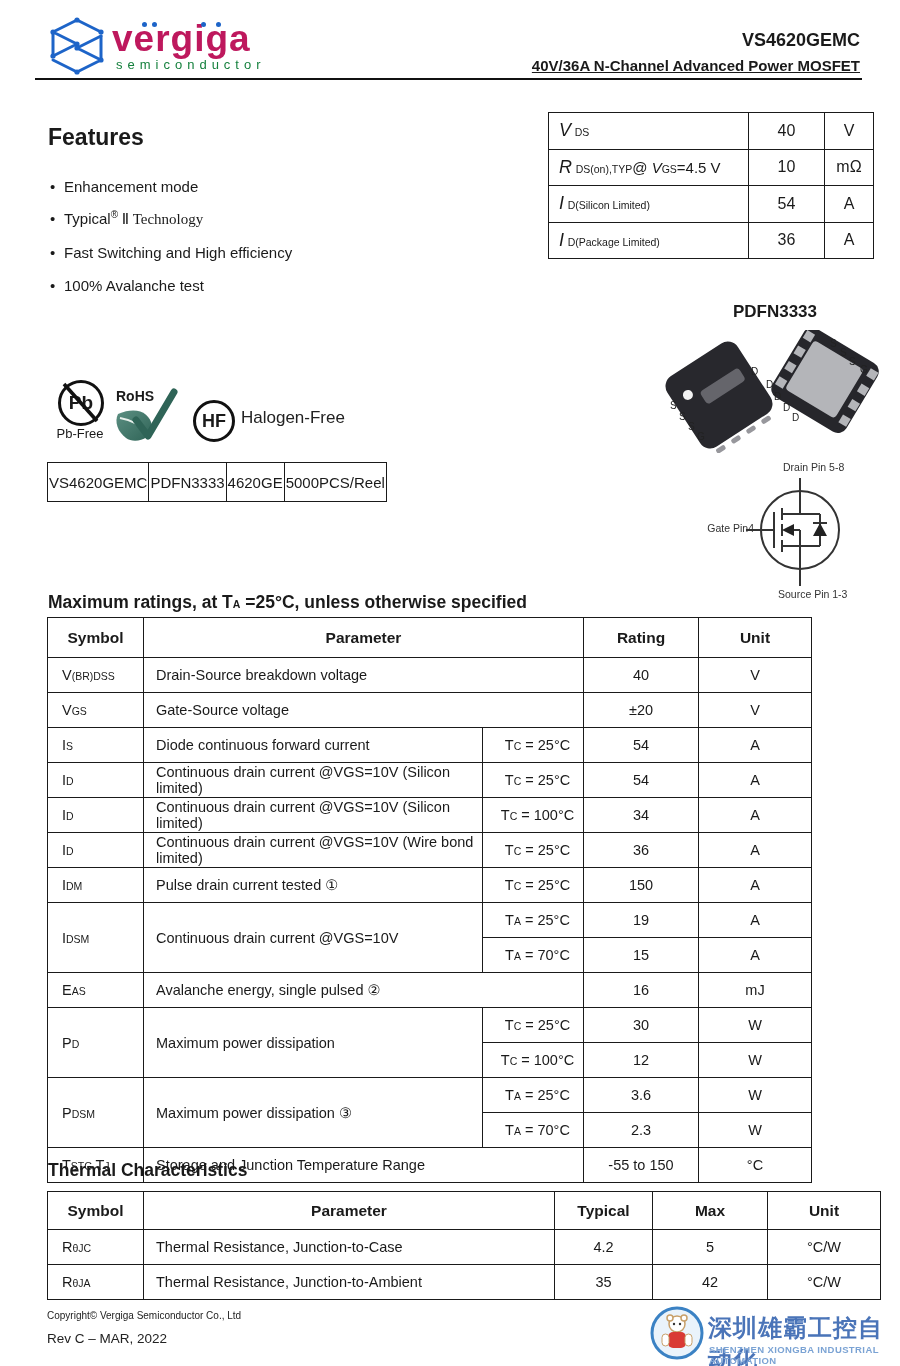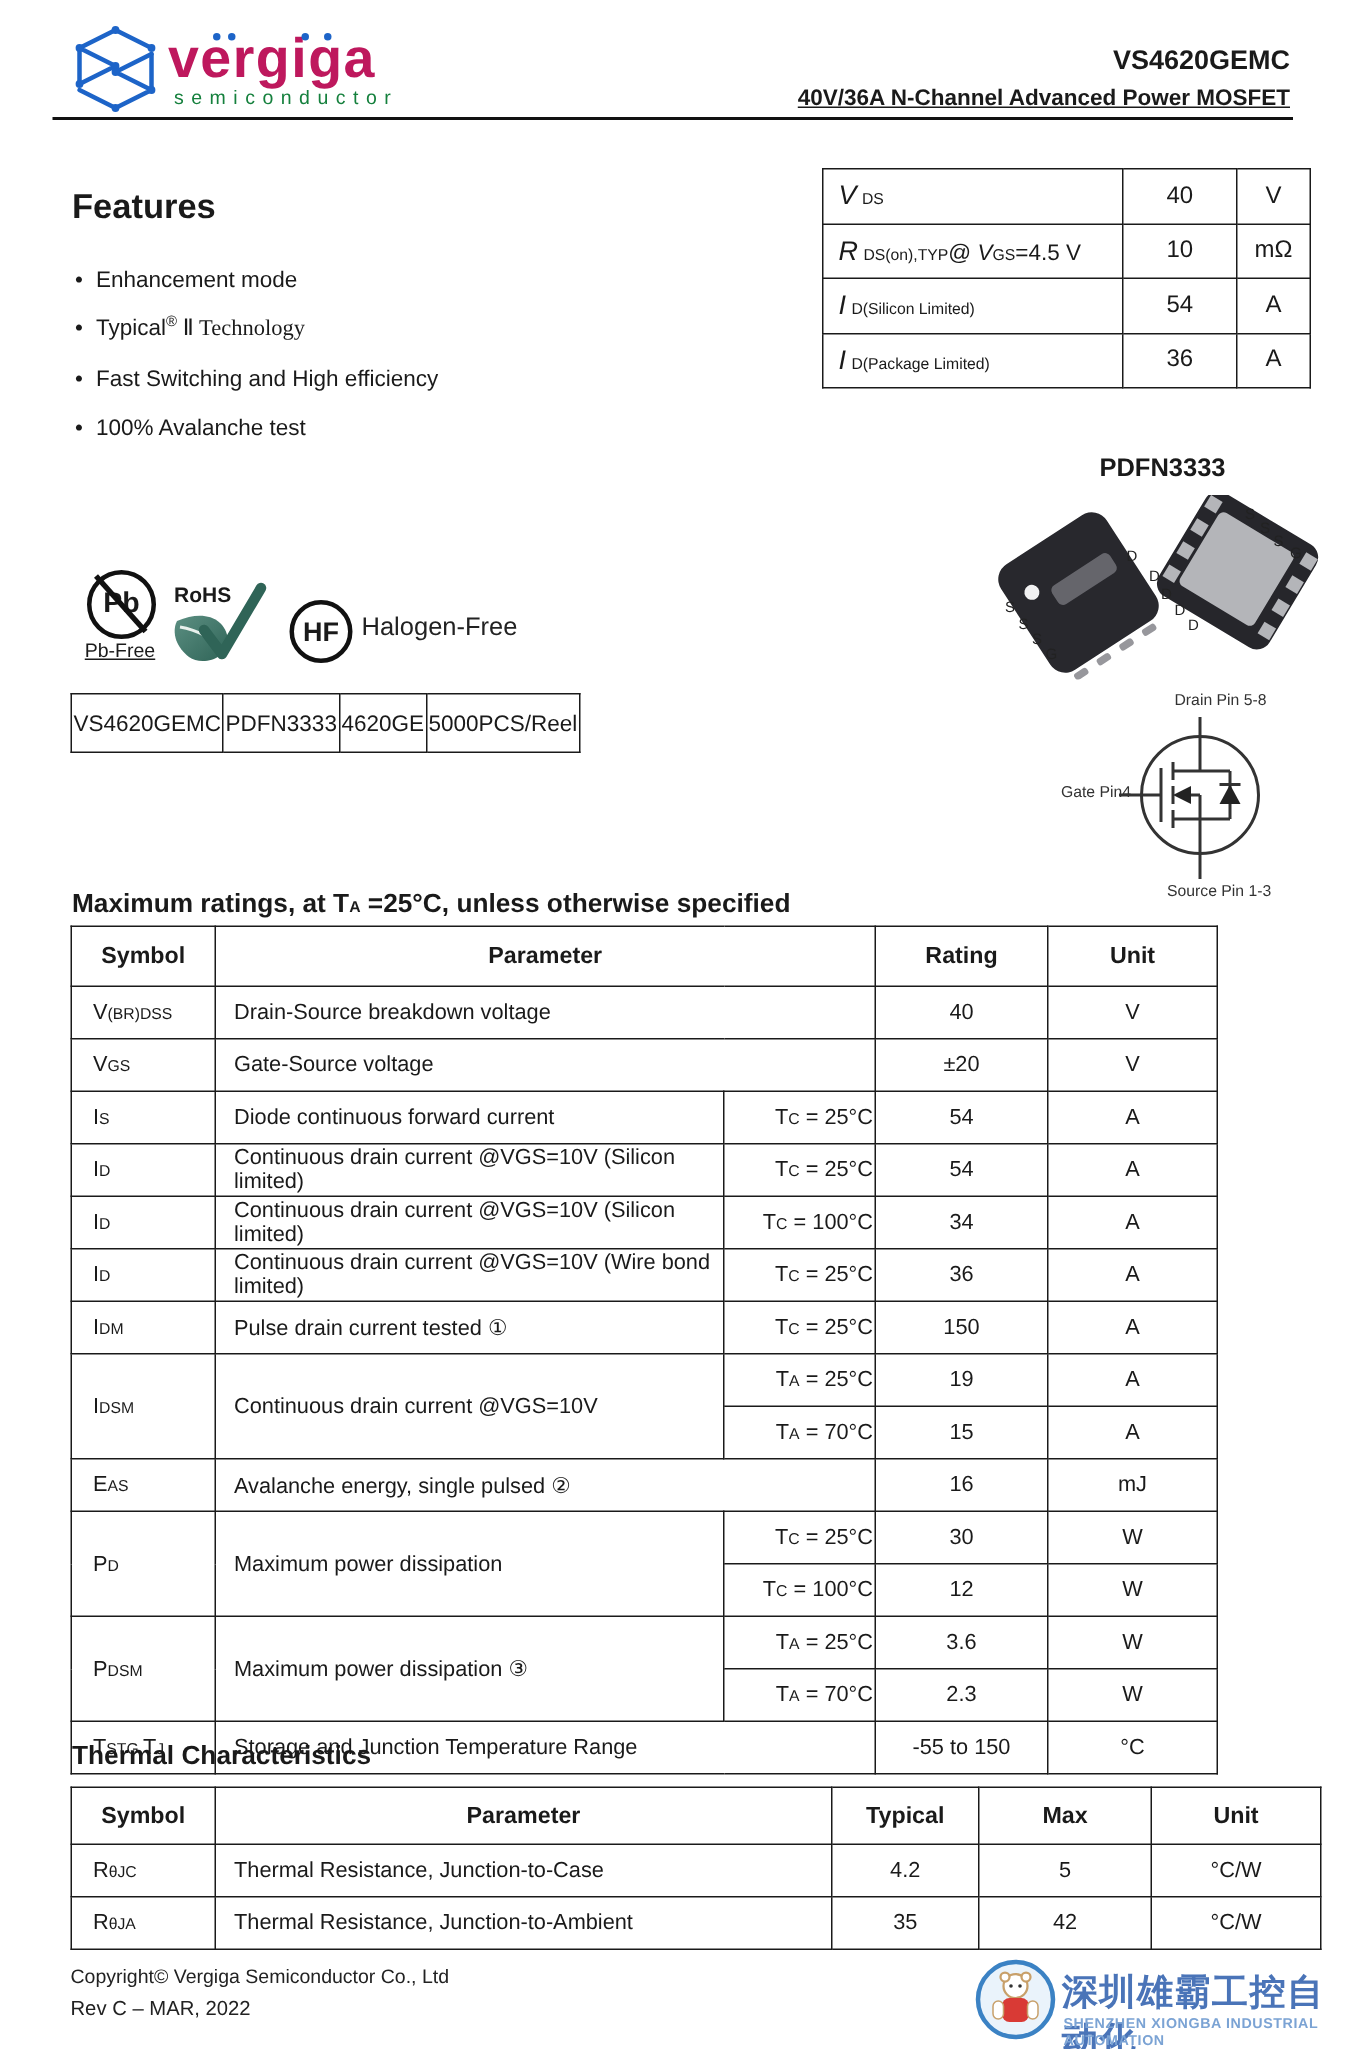--- a/index.html
+++ b/index.html
@@ -26,21 +26,21 @@
   .spec-sym{font-style:italic;font-size:18px;}
   .sub{font-size:10.5px;}
   .spec-eq{font-size:15px;}
   .spec-val{width:73px;text-align:center;font-size:16px;}
   .spec-unit{width:46px;text-align:center;font-size:16px;}
   #pkg-label{left:700px;top:302px;width:150px;text-align:center;font-size:17px;font-weight:bold;}
   
   #pb-circle{left:58px;top:380px;width:40px;height:40px;border:3.4px solid #111;border-radius:50%;
              text-align:center;line-height:40px;font-size:19px;font-weight:bold;overflow:hidden;}
   #pb-slash{left:56px;top:378px;width:48px;height:48px;}
-  #pb-label{left:44px;top:426px;width:72px;text-align:center;font-size:13px;text-decoration:underline;}
+  #pb-label{left:44px;top:426px;width:72px;text-align:center;font-size:13px;}
   #rohs-label{left:116px;top:388px;font-size:14px;font-weight:bold;}
   #rohs-art{left:110px;top:388px;}
   #hf-circle{left:193px;top:400px;width:36px;height:36px;border:3.4px solid #111;border-radius:50%;
              text-align:center;line-height:36px;font-size:18px;font-weight:bold;}
   #hf-label{left:241px;top:408px;font-size:17px;color:#222;}
   
   #part-table{left:47px;top:462px;border-collapse:collapse;table-layout:fixed;}
   #part-table td{border:1.7px solid #1a1a1a;height:36px;text-align:center;font-size:15px;}
   #part-table .hd{font-size:15px;}
   
@@ -50,29 +50,29 @@
   #sym-gate{left:694px;top:522px;width:60px;font-size:10.5px;color:#333;text-align:right;}
   #sym-source{left:778px;top:588px;width:110px;font-size:10.5px;color:#333;}
   
   #max-title{left:48px;top:592px;font-size:17.5px;font-weight:bold;}
   #max-table{left:47px;top:617px;border-collapse:collapse;table-layout:fixed;}
   #max-table td{border:1.7px solid #1a1a1a;font-size:14.5px;}
   #max-table td.hd{height:37px;text-align:center;font-weight:bold;font-size:15.5px;}
   #max-table td{height:32px;}
   td.symc{text-align:left;padding-left:14px;font-size:15px;}
   td.parc{text-align:left;padding-left:12px;}
-  td.cndc{text-align:right;padding-left:10px;font-size:14px;}
+  td.cndc{text-align:center;padding-left:10px;font-size:14px;}
   td.ratc,td.untc{text-align:center;}
   
   #th-title{left:48px;top:1160px;font-size:17.5px;font-weight:bold;}
   #th-table{left:47px;top:1191px;border-collapse:collapse;table-layout:fixed;}
   #th-table td{border:1.7px solid #1a1a1a;height:32px;font-size:14.5px;}
   #th-table td.hd{height:35px;text-align:center;font-weight:bold;font-size:15.5px;}
   
-  #ft-copy{left:47px;top:1310px;font-size:13px;color:#222;}
+  #ft-copy{left:47px;top:1310px;font-size:10px;color:#222;}
   #ft-rev{left:47px;top:1331px;font-size:13.5px;color:#222;}
   #ft-cn{left:708px;top:1312px;font-size:24px;font-weight:bold;color:#4a74b8;letter-spacing:1px;}
   #ft-en{left:709px;top:1344px;font-size:9.5px;font-weight:bold;color:#7ba3d4;letter-spacing:0.4px;}
 </style>
 </head>
 <body>
 
 <div id="page">
 
   <svg class="abs" style="left:46px;top:16px" width="62" height="60" viewBox="0 0 62 60">

